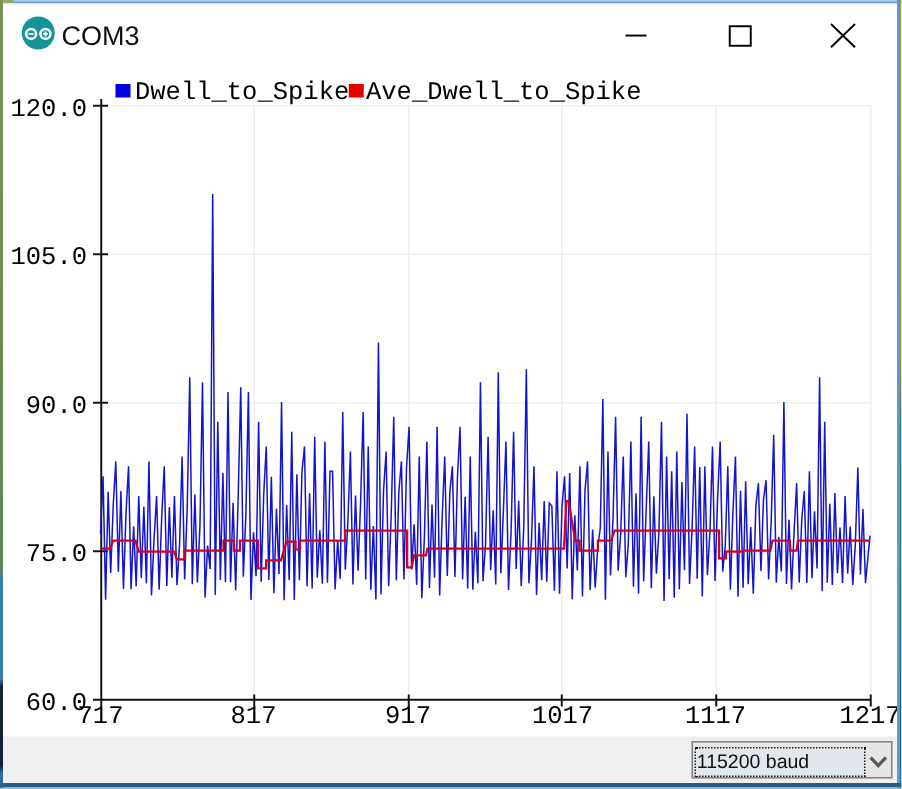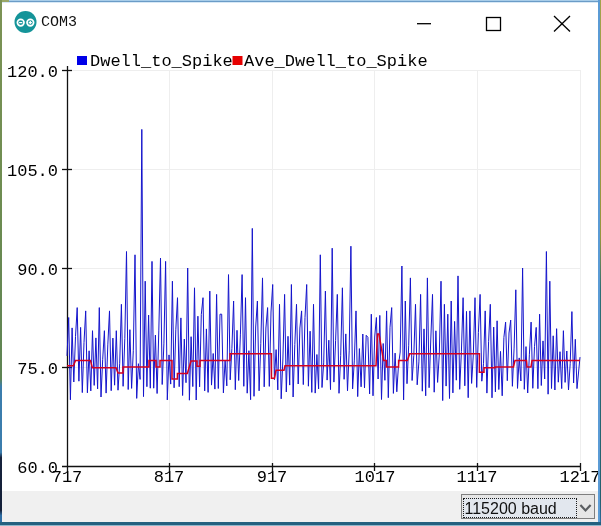--- a/index.html
+++ b/index.html
@@ -5,27 +5,27 @@
   font-family:"Liberation Sans",sans-serif;}
 #edgeL{position:absolute;left:0;top:0;width:2px;height:526px;
   background:linear-gradient(to bottom,#7c9355 0%,#6d8c51 40%,#5e8454 72%,#3b7dad 73.5%,#3b7dad 86%,#16223c 87%,#131f38 97%,#2e6da4 98%,#2e6da4 100%);}
 #edgeT{position:absolute;left:0;top:0;width:601px;height:3px;background:linear-gradient(to bottom,#a8cde9 0%,#a8cde9 33%,#6b9cc7 34%,#6b9cc7 66%,#d8e9f6 67%,#d8e9f6 100%);}
 #edgeTL{position:absolute;left:0;top:0;width:9px;height:2px;background:#9aa768;}
 #edgeR{position:absolute;right:0;top:0;width:1px;height:526px;
   background:linear-gradient(to bottom,#a3a24b 0%,#97953d 45%,#2e6f75 55%,#23606f 95%,#2e6da4 100%);}
 #bordR{position:absolute;right:1px;top:0;width:2px;height:526px;background:#5b9bd5;}
 #edgeB{position:absolute;left:0;top:522px;width:601px;height:3px;background:#24607f;}
 #edgeB2{position:absolute;left:0;top:525px;width:601px;height:1px;background:#8fb8cc;}
-#com3{position:absolute;left:41px;top:14px;font-size:15px;color:#101010;font-family:Liberation Mono, monospace;}
+#com3{position:absolute;left:41px;top:14px;font-size:18px;color:#101010;}
 #panel{position:absolute;left:2px;top:491px;width:596px;height:31px;background:#f0f0f0;}
 #combo{position:absolute;left:461px;top:494px;width:134px;height:25px;background:#e6e6e6;
   border:1px solid #7f7f7f;box-sizing:border-box;}
 #combo .foc{position:absolute;left:1px;top:3px;width:112px;height:18px;
   border:1px dotted #1a1a1a;background:#e2e7ee;}
-#combo .txt{position:absolute;left:2.5px;top:5px;font-size:16px;color:#101010;}
+#combo .txt{position:absolute;left:2.5px;top:5px;font-size:13px;color:#101010;}
 </style></head>
 <body>
 <div id="win">
 <svg width="601" height="526" style="position:absolute;left:0;top:0">
   <g stroke="#eeeeee" stroke-width="1">
     <line x1="67" y1="70.5" x2="580" y2="70.5"></line>
     <line x1="67" y1="169.5" x2="580" y2="169.5"></line>
     <line x1="67" y1="268.5" x2="580" y2="268.5"></line>
     <line x1="67" y1="367.5" x2="580" y2="367.5"></line>
     <line x1="169.5" y1="70" x2="169.5" y2="466"></line>

